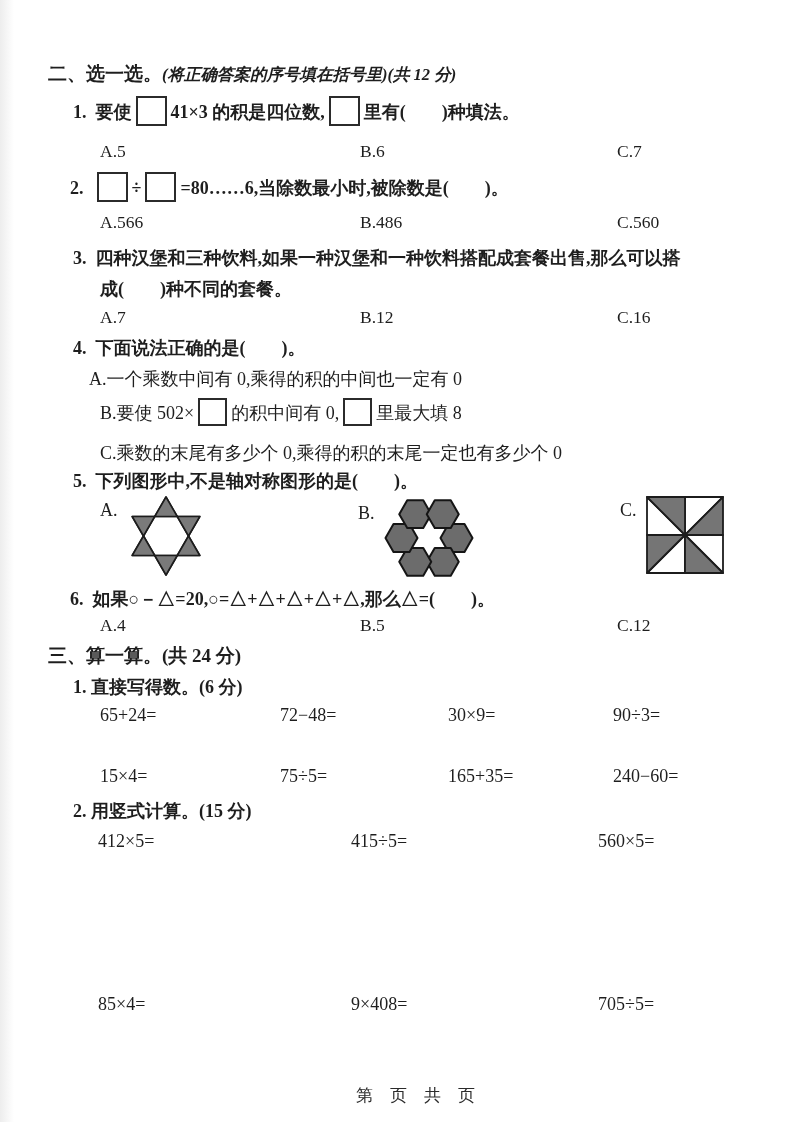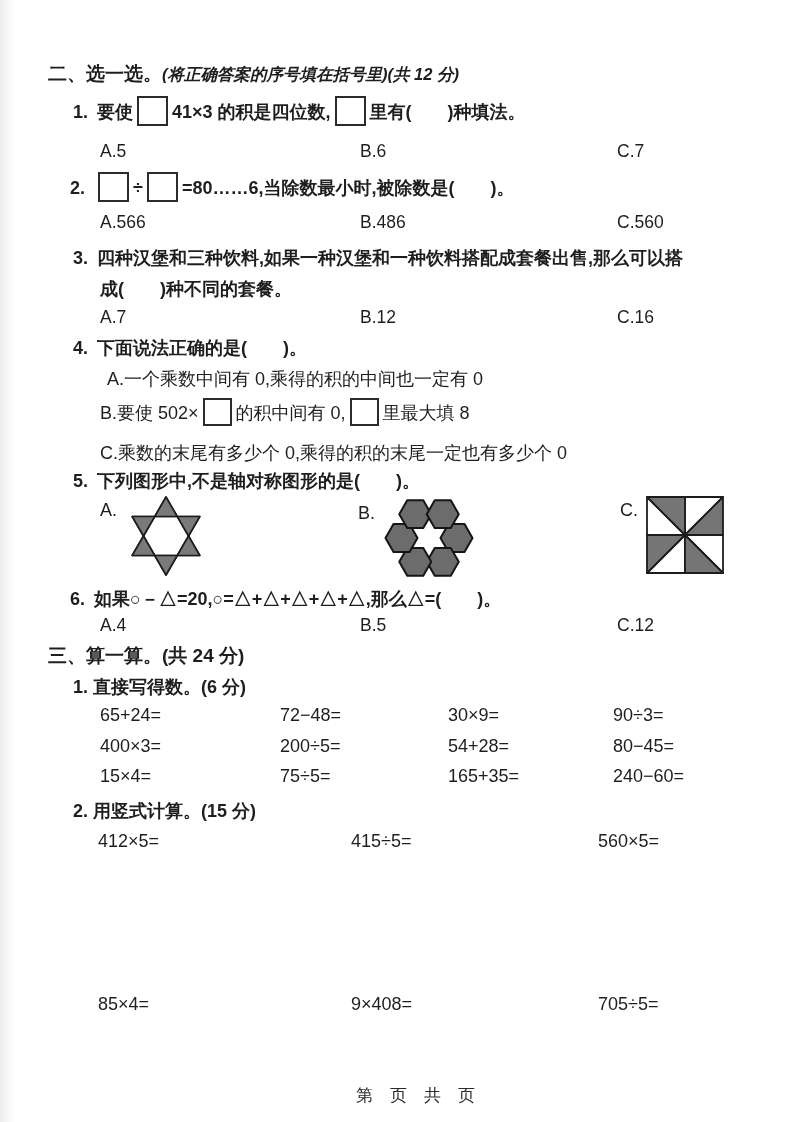--- a/index.html
+++ b/index.html
@@ -1,21 +1,21 @@
 <!DOCTYPE html>
 <html><head>
 <meta charset="utf-8">
 <style>
   html,body{margin:0;padding:0;background:#e8e8e8;}
   .page{
     position:relative;
     width:793px;height:1122px;
     margin:0 auto;
     background:#ffffff;
-    font-family:Liberation Sans, sans-serif;
+    font-family:Liberation Serif, serif;
     color:#1e1e1e;
     overflow:hidden;
   }
   .page::before{
     content:"";
     position:absolute;left:0;top:0;bottom:0;width:14px;
     background:linear-gradient(to right,#ededed,#ffffff);
     pointer-events:none;
   }
   .row{position:absolute;white-space:nowrap;font-size:18px;line-height:1.25;}
@@ -87,21 +87,21 @@
   </div>
   <div class="optrow" style="top:307px;">
     <span class="o1">A.7</span>
     <span class="o2">B.12</span>
     <span class="o3">C.16</span>
   </div>
 
   <div class="row bold" style="left:73px;top:337px;">
     <span class="qnum">4.</span><span>下面说法正确的是(　　)。</span>
   </div>
-  <div class="row" style="left:107px;top:368px;">
+  <div class="row" style="left:89px;top:368px;">
     <span>A.一个乘数中间有 0,乘得的积的中间也一定有 0</span>
   </div>
   <div class="row" style="left:100px;top:398px;">
     <span>B.要使 502×</span><span class="blankbox small"></span><span>的积中间有 0,</span><span class="blankbox small"></span><span>里最大填 8</span>
   </div>
   <div class="row" style="left:100px;top:442px;">
     <span>C.乘数的末尾有多少个 0,乘得的积的末尾一定也有多少个 0</span>
   </div>
 
   <div class="row bold" style="left:73px;top:470px;">
@@ -166,26 +166,20 @@
   <div class="row bold" style="left:73px;top:676px;">
     <span>1. 直接写得数。(6 分)</span>
   </div>
 
   <div class="gridrow" style="top:705px;">
     <span class="g1">65+24=</span>
     <span class="g2">72−48=</span>
     <span class="g3">30×9=</span>
     <span class="g4">90÷3=</span>
   </div>
-  <div class="gridrow" style="top:736px;">
-    <span class="g1">400×3=</span>
-    <span class="g2">200÷5=</span>
-    <span class="g3">54+28=</span>
-    <span class="g4">80−45=</span>
-  </div>
   <div class="gridrow" style="top:766px;">
     <span class="g1">15×4=</span>
     <span class="g2">75÷5=</span>
     <span class="g3">165+35=</span>
     <span class="g4">240−60=</span>
   </div>
 
   <div class="row bold" style="left:73px;top:800px;">
     <span>2. 用竖式计算。(15 分)</span>
   </div>

